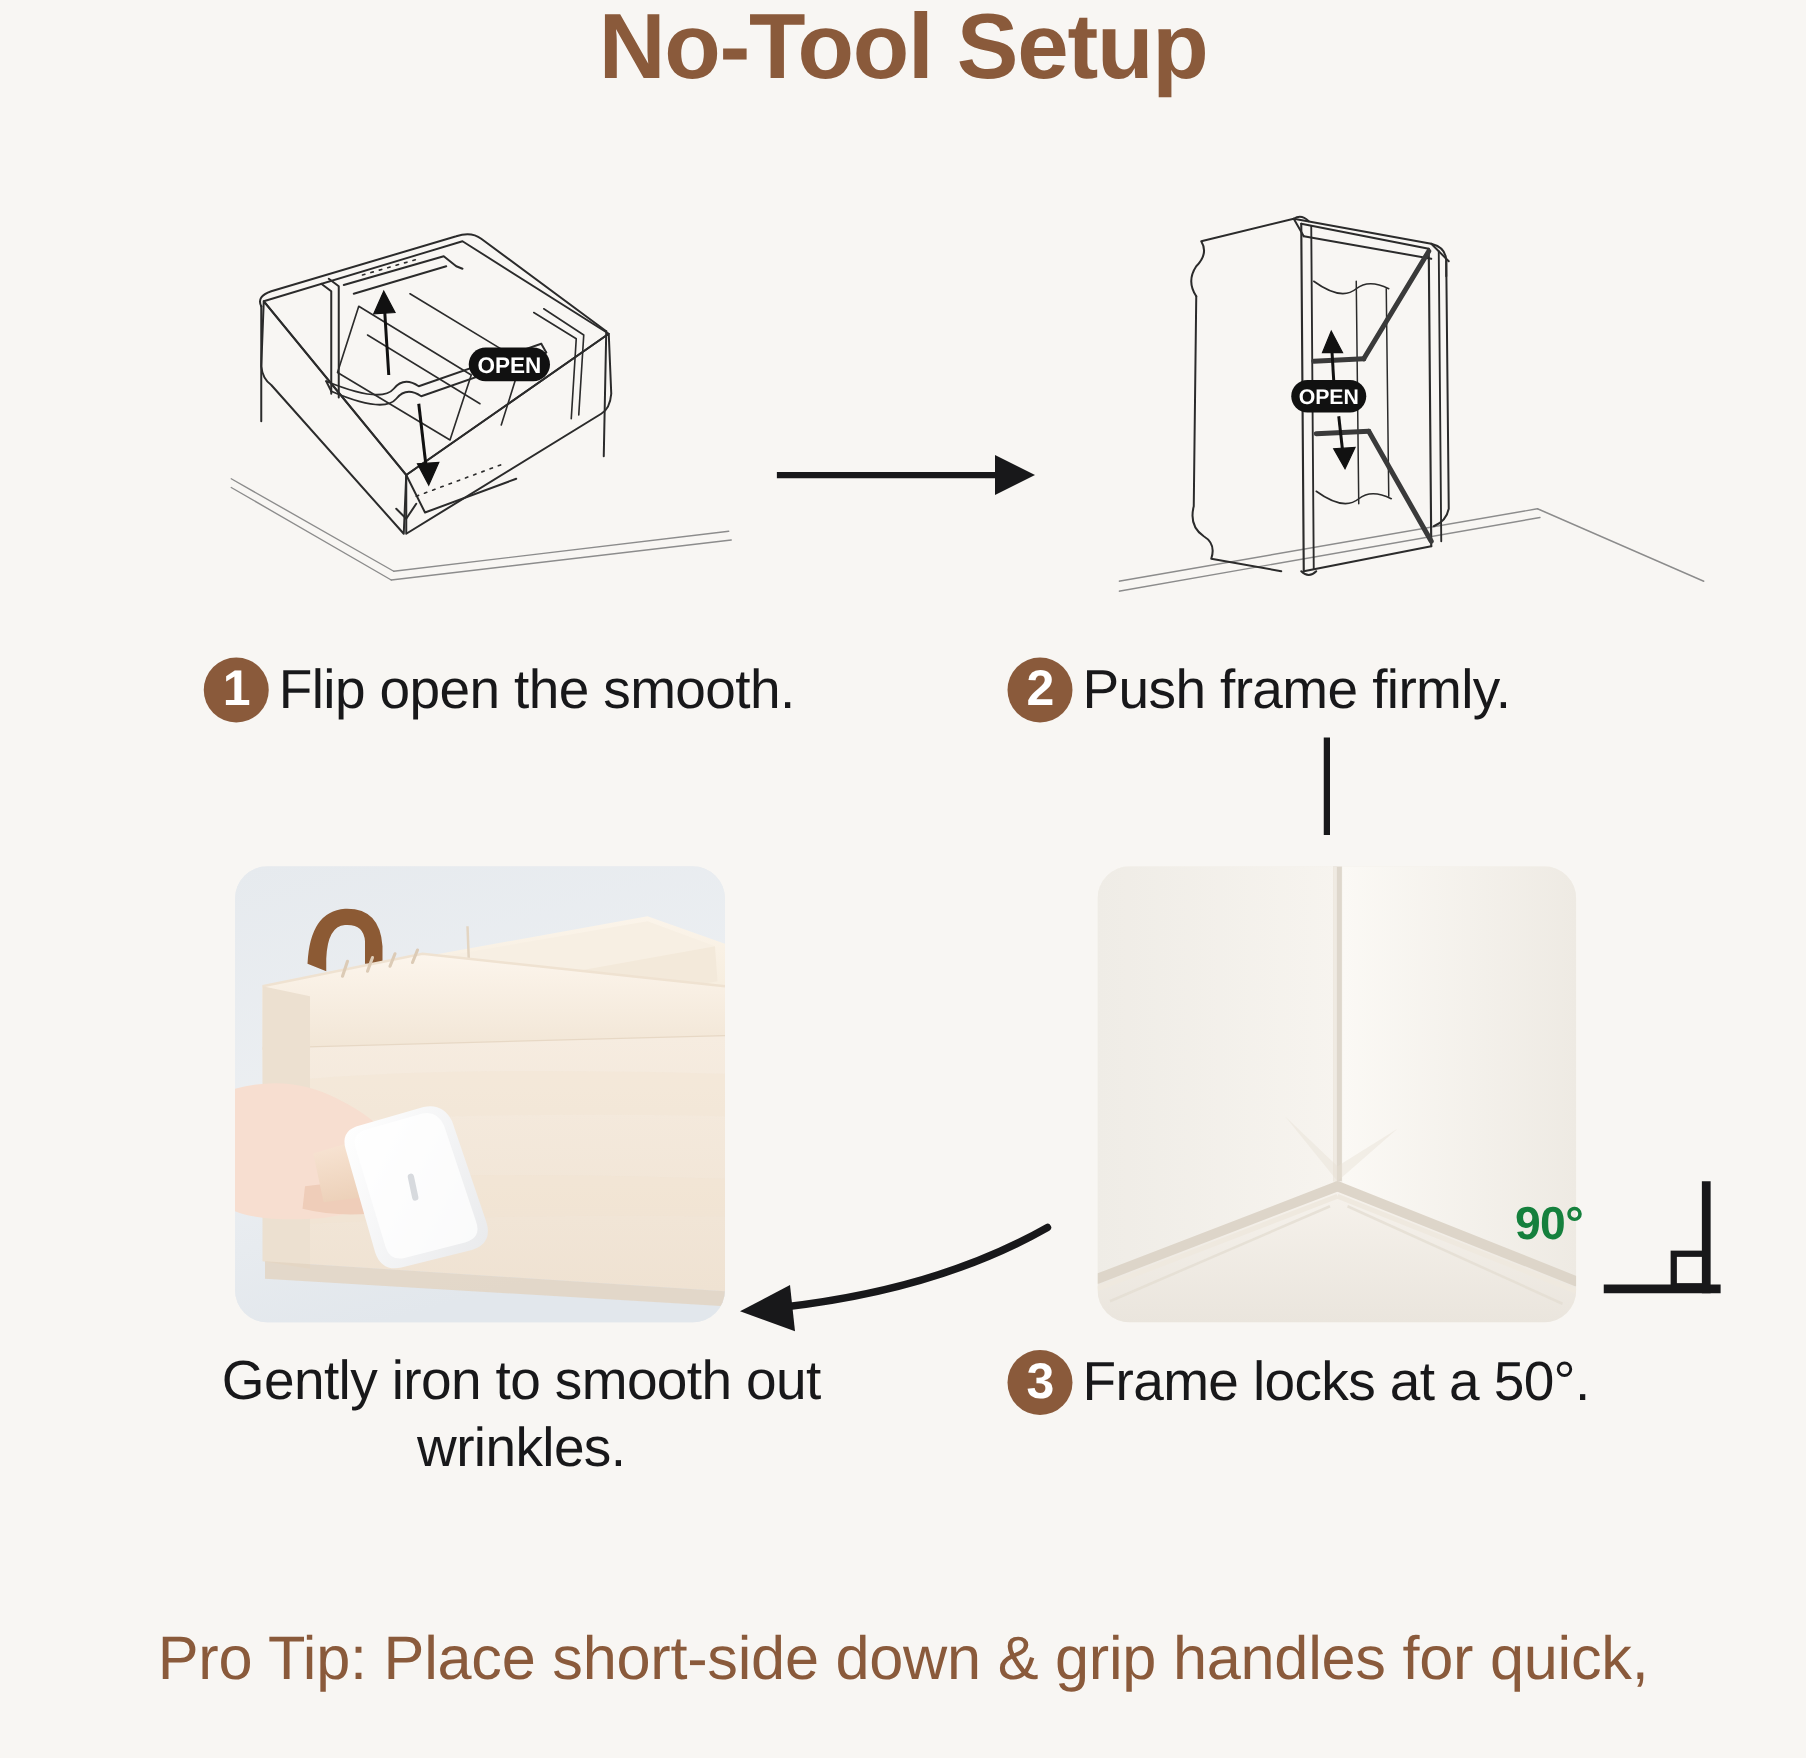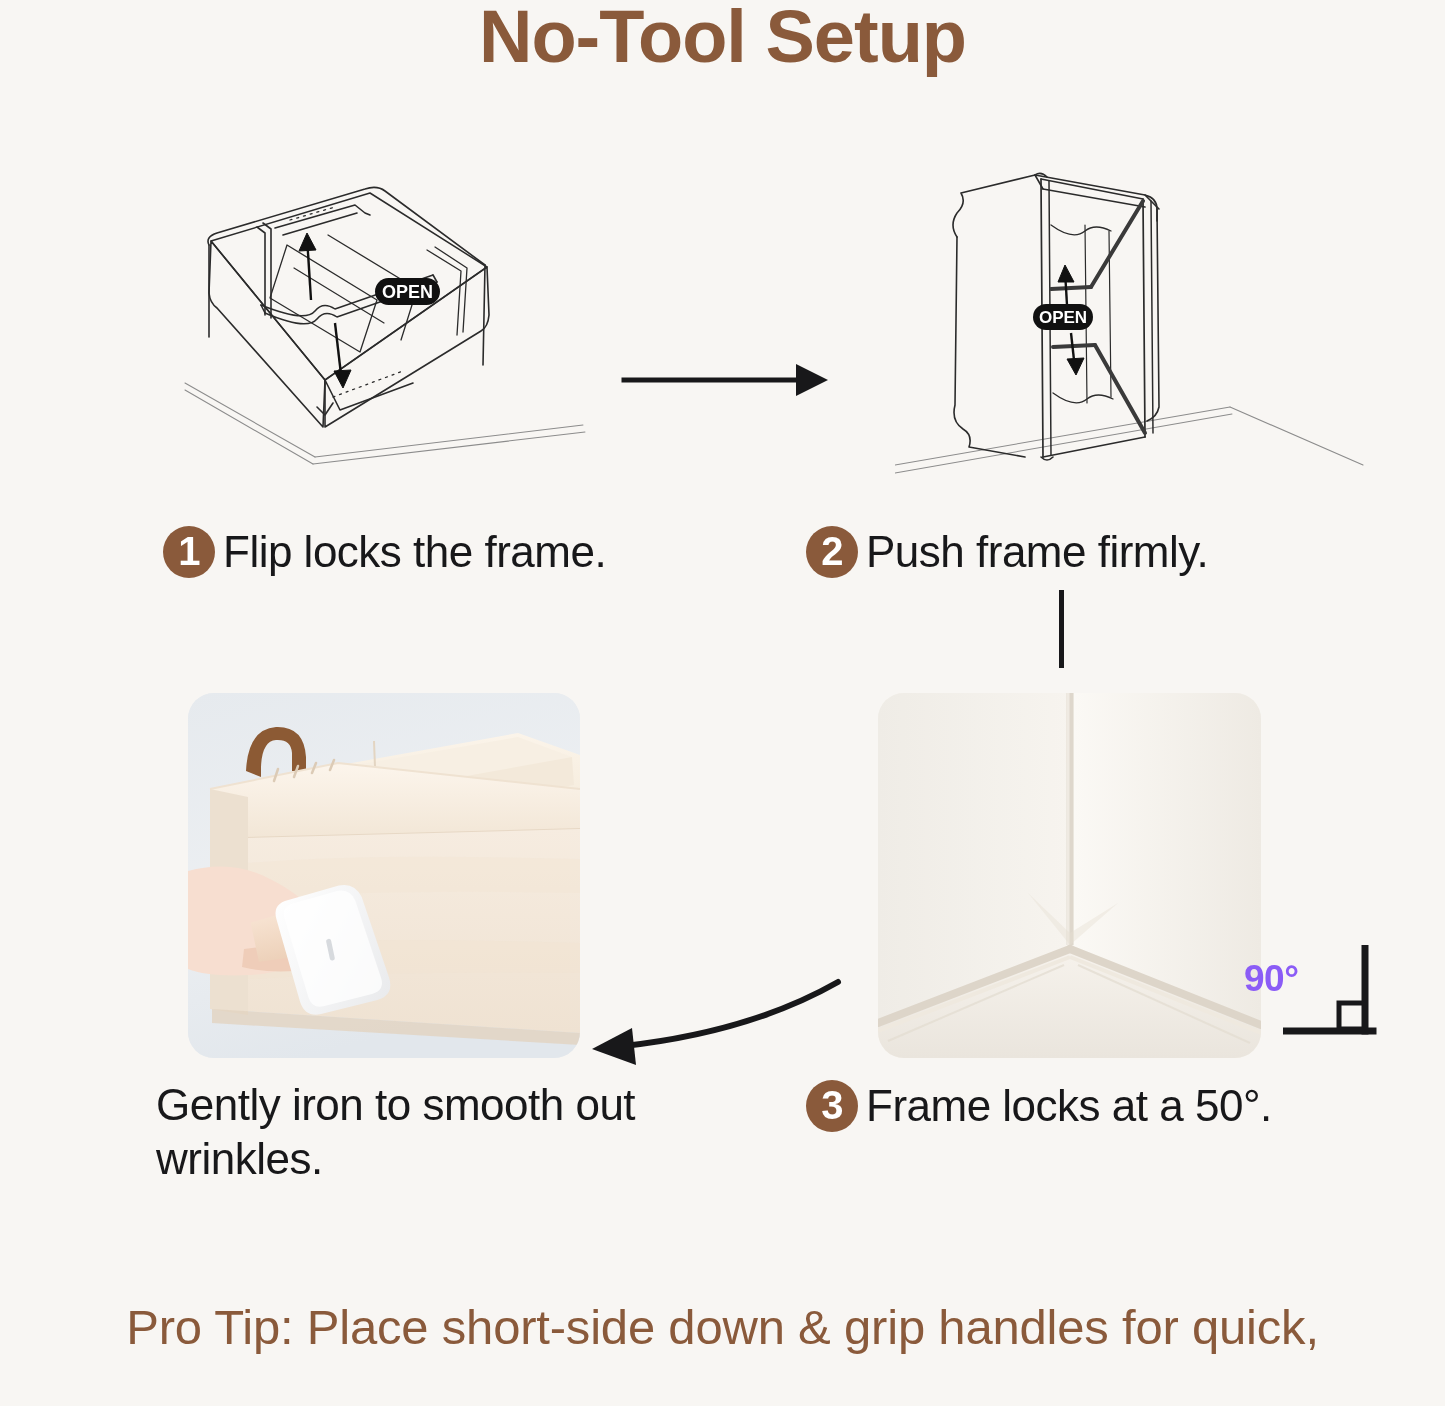--- a/index.html
+++ b/index.html
@@ -77,22 +77,22 @@
     font-size: 40px;
     font-weight: 600;
     line-height: 1;
     padding-bottom: 2px;
     box-sizing: border-box;
   }
   #caption-1 { left: 163px; top: 526px; }
   #caption-2 { left: 806px; top: 526px; }
   #caption-3 { left: 806px; top: 1080px; }
   #caption-4 {
-    left: 156px; top: 1078px; width: 500px;
-    display: block; white-space: normal;
+    left: 167px; top: 1078px; width: 500px;
+    display: block; text-align: center; white-space: normal;
     line-height: 1.22;
   }
 
   
   #arrow-1-2 { position: absolute; left: 620px; top: 355px; }
   #connector-2-3 {
     position: absolute;
     left: 1059px; top: 590px;
     width: 5px; height: 78px;
     background: #18181a;
@@ -103,23 +103,22 @@
   #angle-mark {
     position: absolute;
     left: 1283px; top: 945px;
     width: 100px; height: 96px;
   }
   #angle-label {
     position: absolute;
     left: 1212px; top: 958px;
     font-size: 37px;
     font-weight: bold;
-    color: #8b5cf6;
+    color: #15803d;
     letter-spacing: -0.5px;
-    margin-left: 32px;
   }
 
   
   .protip {
     position: absolute;
     left: 110px; top: 1294px;
     width: 1225px;
     text-align: center;
     font-size: 49px;
     color: #8a5a3b;
@@ -383,21 +382,21 @@
 
     <path d="M150 200 L192 252 L240 210 L192 240 Z" fill="#e6dfd3" opacity="0.4"></path>
 
     <path d="M10 348 L186 272" stroke="#e3ddd2" stroke-width="2" fill="none" opacity="0.8"></path>
     <path d="M200 272 L372 350" stroke="#e3ddd2" stroke-width="2" fill="none" opacity="0.8"></path>
   </svg>
 </div>
 
 <div class="caption" id="caption-1">
   <span class="badge">1</span>
-  <span>Flip locks the frame.</span>
+  <span>Flip open the smooth.</span>
 </div>
 
 <div class="caption" id="caption-2">
   <span class="badge">2</span>
   <span>Push frame firmly.</span>
 </div>
 
 <div class="caption" id="caption-3">
   <span class="badge">3</span>
   <span>Frame locks at a 50°.</span>

